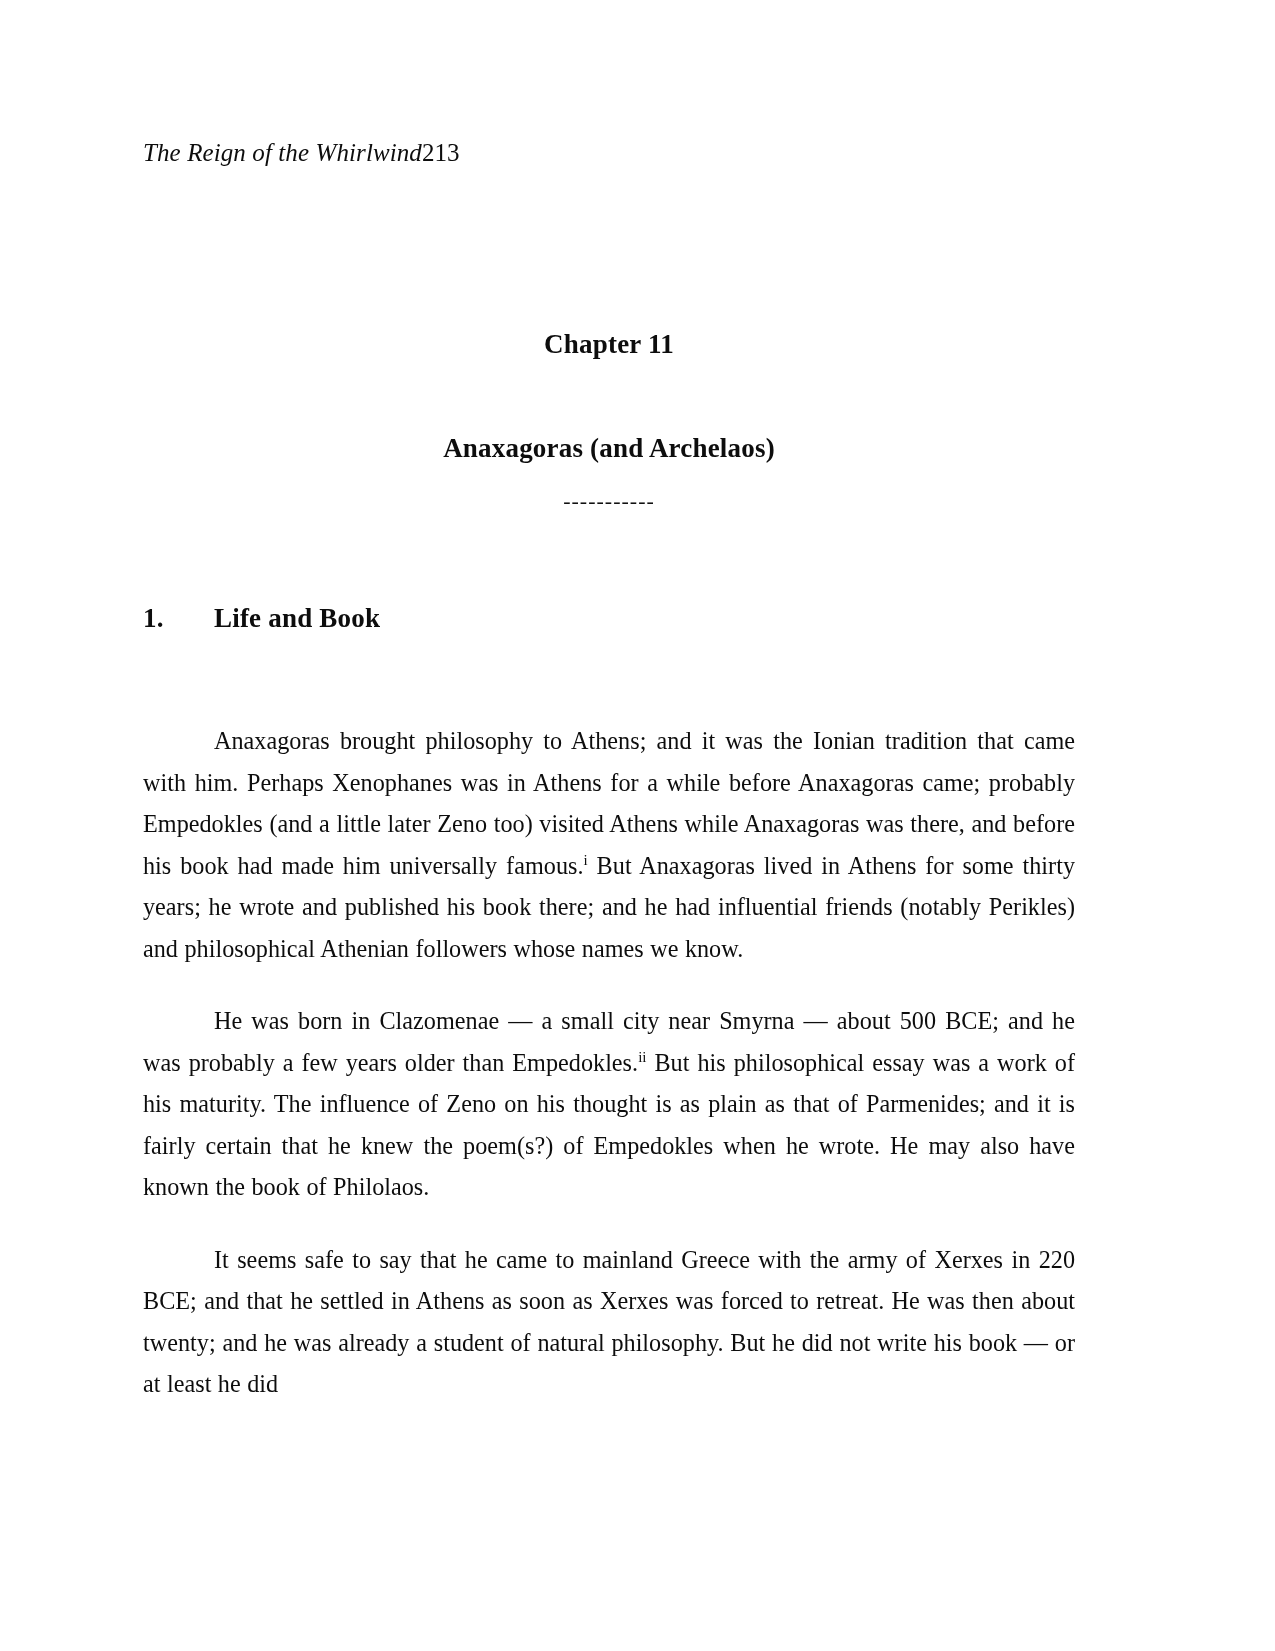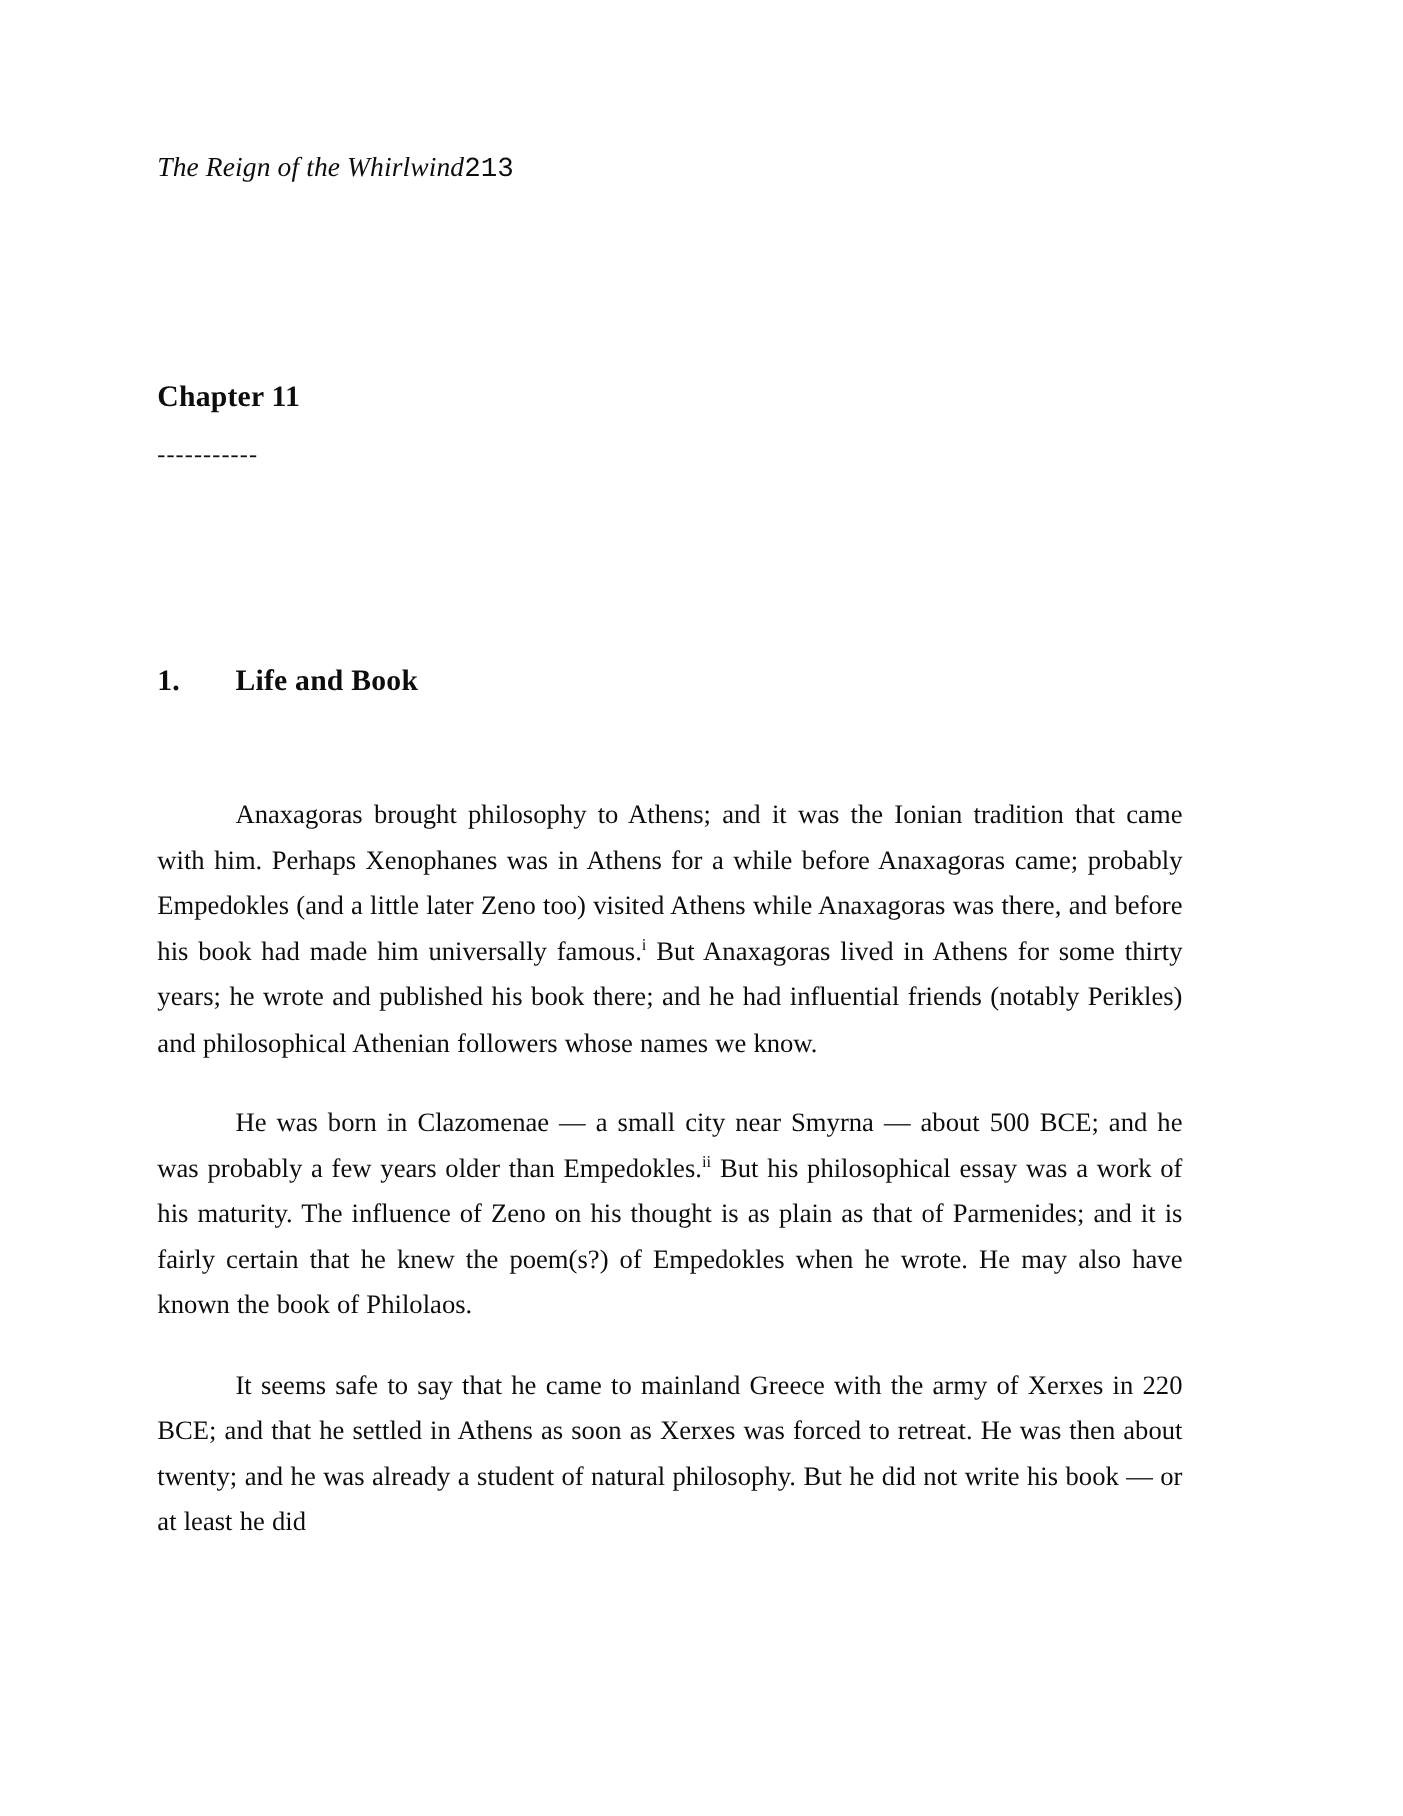--- a/index.html
+++ b/index.html
@@ -36,31 +36,29 @@
     font-size: 25px;
     line-height: 1.2;
     letter-spacing: 0.1px;
     white-space: nowrap;
   }
 
   .header-pageno {
     font-size: 25px;
     line-height: 1.2;
     font-style: normal;
-    font-family: Liberation Mono, monospace;
   }
 
   
   .chapter-block {
     position: absolute;
     left: 143px;
     top: 328px;
     width: 932px;
-    text-align: left;
-    margin-top: 16px;
+    text-align: center;
   }
 
   .chapter-number {
     font-size: 27px;
     font-weight: bold;
     letter-spacing: 0.2px;
     line-height: 1.25;
   }
 
   .chapter-title {
@@ -138,20 +136,21 @@
 
 <div class="page">
 
   <div class="running-header">
     <div class="header-title">The Reign of the Whirlwind</div>
     <div class="header-pageno">213</div>
   </div>
 
   <div class="chapter-block">
     <div class="chapter-number">Chapter 11</div>
+    <div class="chapter-title">Anaxagoras (and Archelaos)</div>
     <div class="chapter-rule">-----------</div>
   </div>
 
   <div class="section-heading">
     <span class="section-number">1.</span>
     <span class="section-title">Life and Book</span>
   </div>
 
   <div class="body-text">
 

